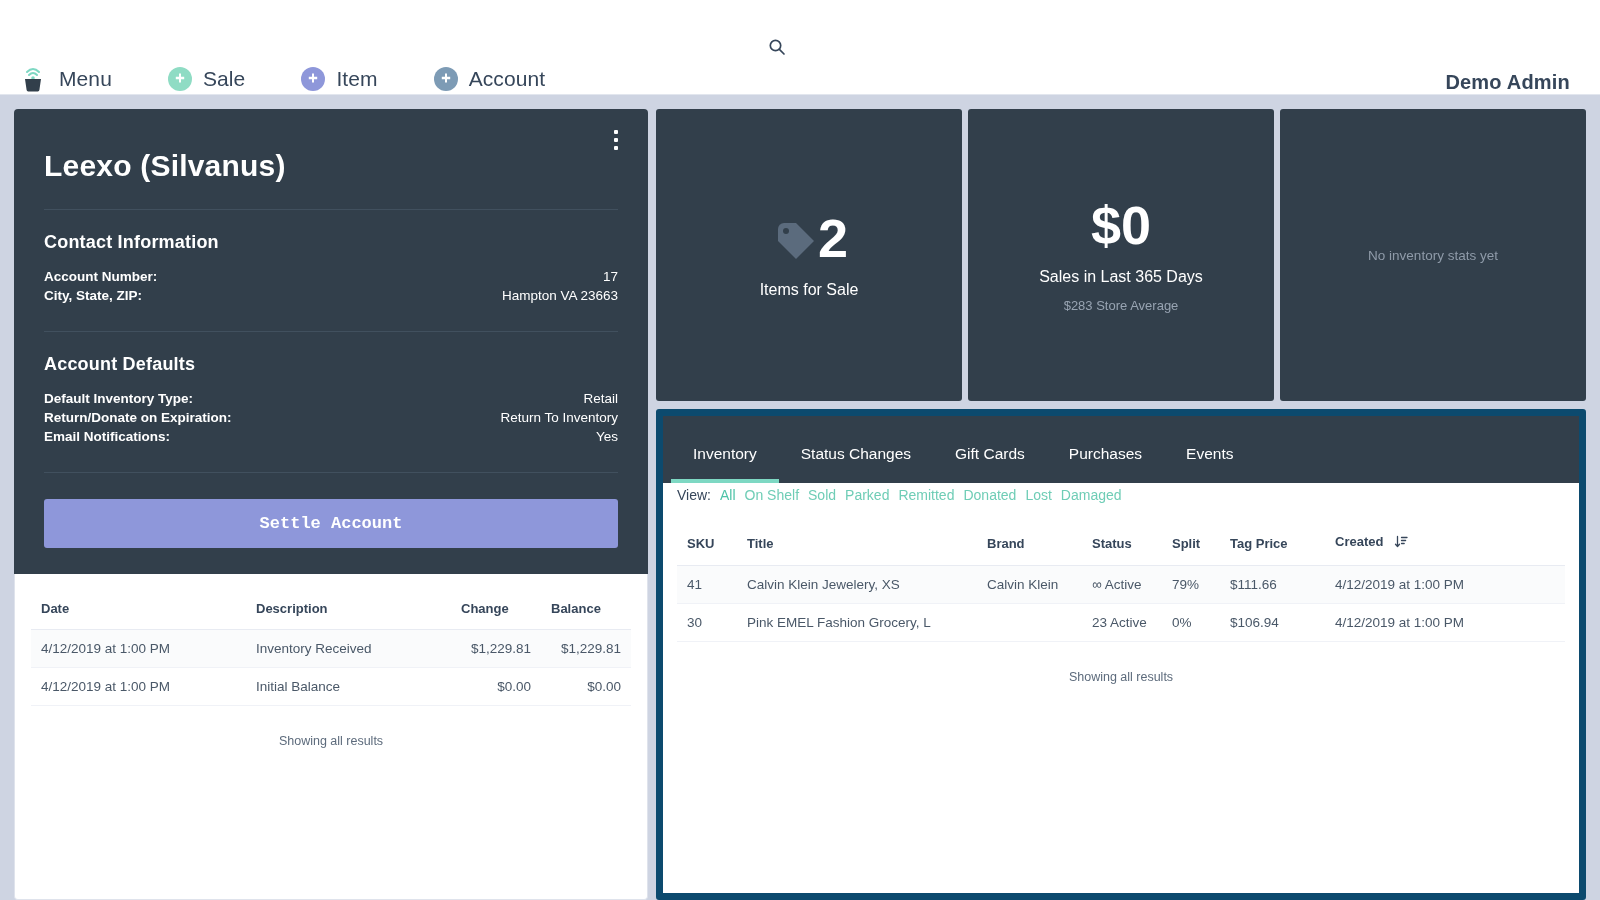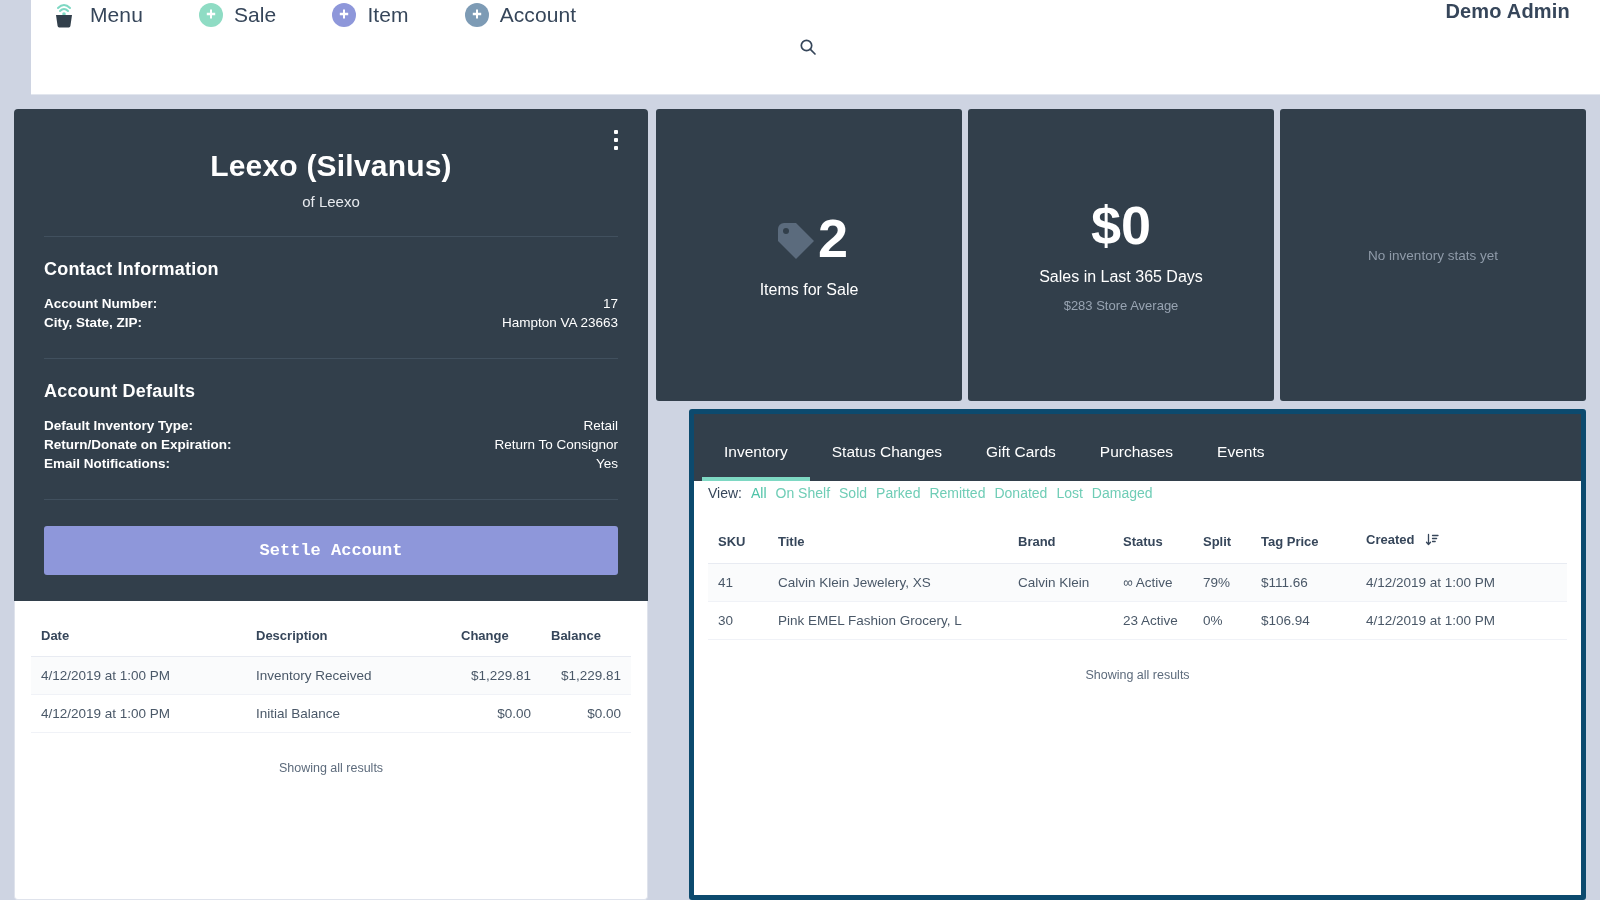--- a/index.html
+++ b/index.html
@@ -6,25 +6,24 @@
   html, body {
     width: 1600px; height: 900px;
     background: #ced4e2;
     font-family: "Liberation Sans", sans-serif;
     overflow: hidden;
   }
 
   
   .topbar {
     height: 95px; background: #ffffff;
-    display: flex; align-items: flex-start;
+    display: flex; align-items: flex-end;
     padding: 0 30px 0 18px;
     border-bottom: 1px solid #e2e6ee;
     position: relative;
-    margin-left: 31px;
   }
   .nav-group { display: flex; align-items: center; }
   .nav-item {
     display: flex; align-items: center; gap: 11px;
     margin-right: 56px; cursor: pointer;
     text-decoration: none;
   }
   .nav-label { font-size: 21px; color: #36465a; font-weight: 400; letter-spacing: .1px; }
 
   .logo-icon { width: 30px; height: 30px; position: relative; display:block; }
@@ -58,21 +57,21 @@
   }
   .kebab {
     position: absolute; right: 22px; top: 18px;
     width: 20px; height: 26px; cursor: pointer;
     display: flex; flex-direction: column; align-items: center;
     justify-content: center; gap: 4px;
   }
   .kebab i { width: 4px; height: 4px; background: #fff; border-radius: 1px; display: block; }
 
   .profile-title {
-    text-align: center; color: #ffffff; font-size: 30px;
+    color: #ffffff; font-size: 30px;
     font-weight: 700; margin-top: 22px; letter-spacing: .2px;
   }
   .profile-sub {
     text-align: center; color: #e7eaee; font-size: 15px;
     margin-top: 10px; font-weight: 400;
   }
   .hr-dark { border: none; border-top: 1px solid #41505e; margin: 26px 0 0 0; }
 
   .sec-title {
     color: #ffffff; font-size: 18px; font-weight: 700;
@@ -133,22 +132,21 @@
   .stat-main { display: flex; align-items: center; justify-content: center; gap: 2px; }
   .stat-num { font-size: 54px; font-weight: 700; line-height: 1; }
   .stat-label { font-size: 16px; margin-top: 16px; font-weight: 400; }
   .stat-sub { font-size: 13px; color: #98a4b2; margin-top: 12px; }
   .stat-empty { font-size: 13.5px; color: #8f9ba9; }
   .tag-icon { width: 46px; height: 46px; }
 
   .panel {
     background: #ffffff; border-radius: 3px; flex: 1;
     display: flex; flex-direction: column; overflow: hidden;
-    border: 5px solid #0c4a6e;
-    margin-left: 33px;
+    border: 7px solid #0c4a6e;
   }
   .tabs {
     background: #323f4b; display: flex; align-items: flex-end;
     height: 67px; padding: 0 8px;
   }
   .tab {
     color: #ffffff; font-size: 15.5px; padding: 0 22px 16px 22px;
     cursor: pointer; border-bottom: 4px solid transparent;
   }
   .tab.active { border-bottom-color: #7ed8c3; font-weight: 400; }
@@ -225,21 +223,20 @@
 
   <div class="left-col">
 
     <div class="profile-card">
       <div class="kebab">
         <i></i>
           <i></i>
           <i></i>
       </div>
       <div class="profile-title">Leexo (Silvanus)</div>
-      <div class="profile-sub">of Leexo</div>
       <hr class="hr-dark">
 
       <div class="sec-title">Contact Information</div>
       <div class="kv">
         <span class="k">Account Number:</span>
         <span class="v">17</span>
       </div>
       <div class="kv">
         <span class="k">City, State, ZIP:</span>
         <span class="v">Hampton VA 23663</span>
@@ -247,21 +244,21 @@
 
       <hr class="hr-dark">
 
       <div class="sec-title">Account Defaults</div>
       <div class="kv">
         <span class="k">Default Inventory Type:</span>
         <span class="v">Retail</span>
       </div>
       <div class="kv">
         <span class="k">Return/Donate on Expiration:</span>
-        <span class="v">Return To Consignor</span>
+        <span class="v">Return To Inventory</span>
       </div>
       <div class="kv">
         <span class="k">Email Notifications:</span>
         <span class="v">Yes</span>
       </div>
 
       <hr class="hr-dark">
 
       <button class="settle-btn">Settle Account</button>
     </div>

